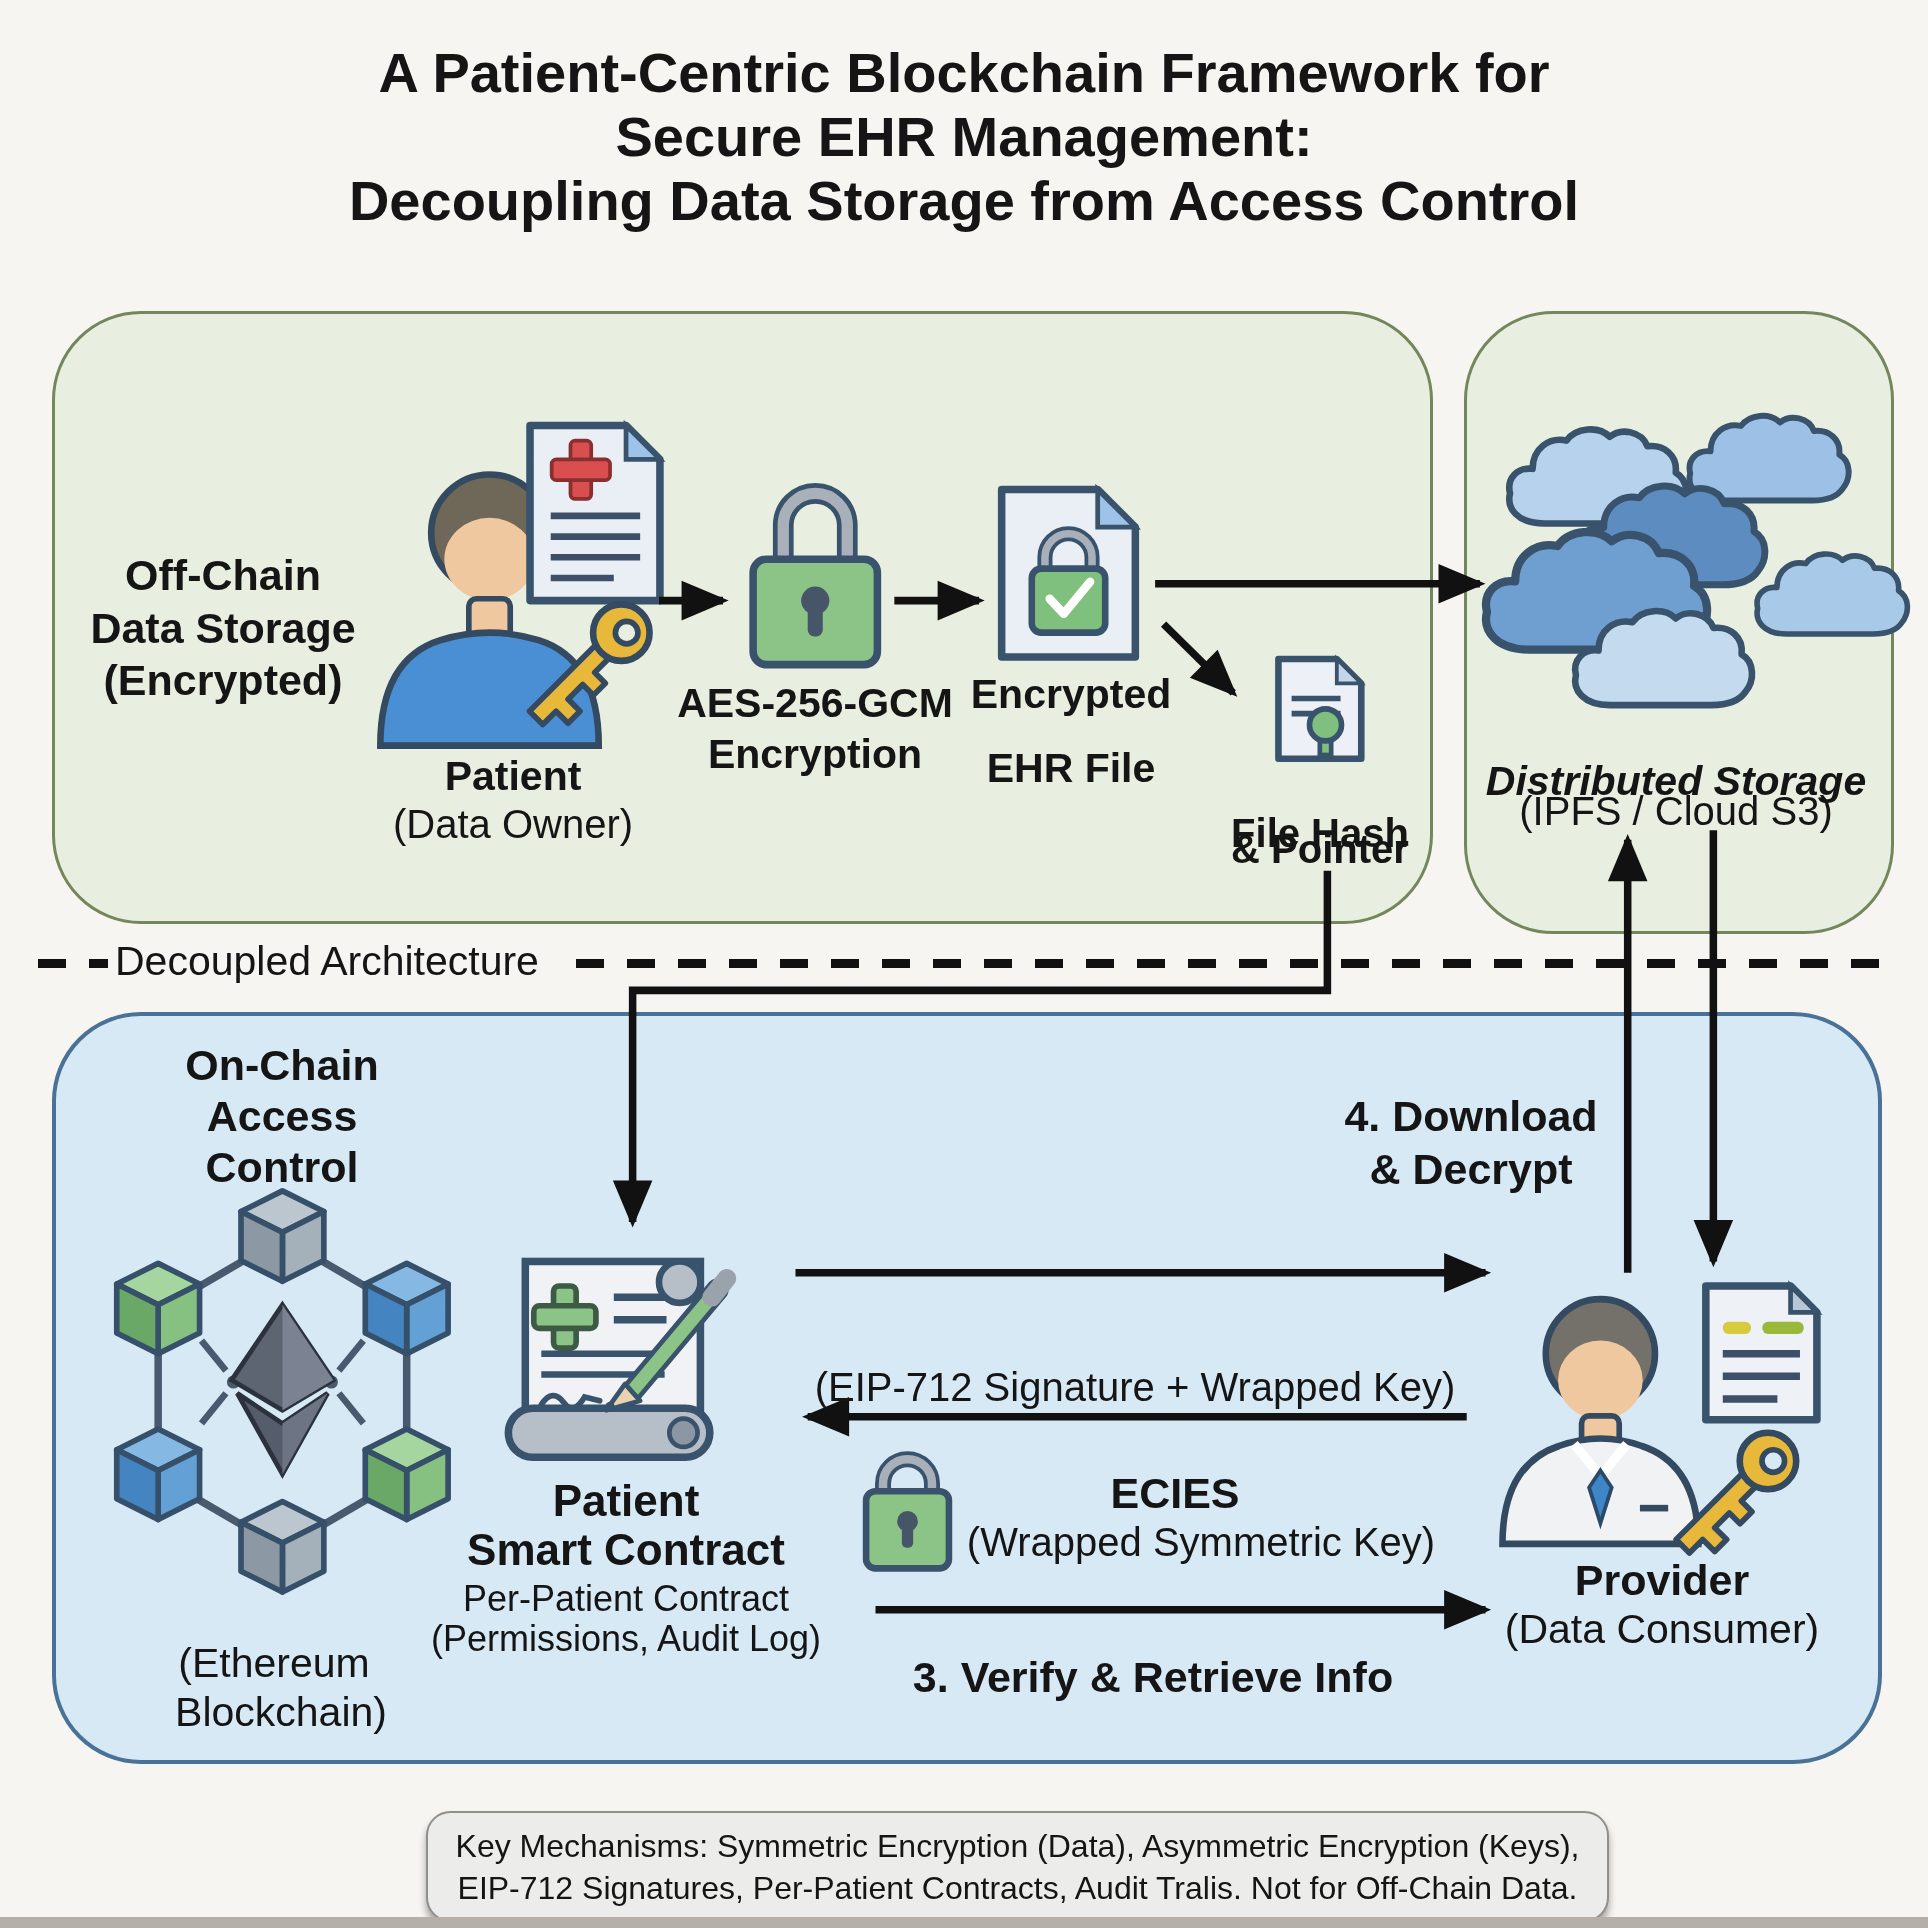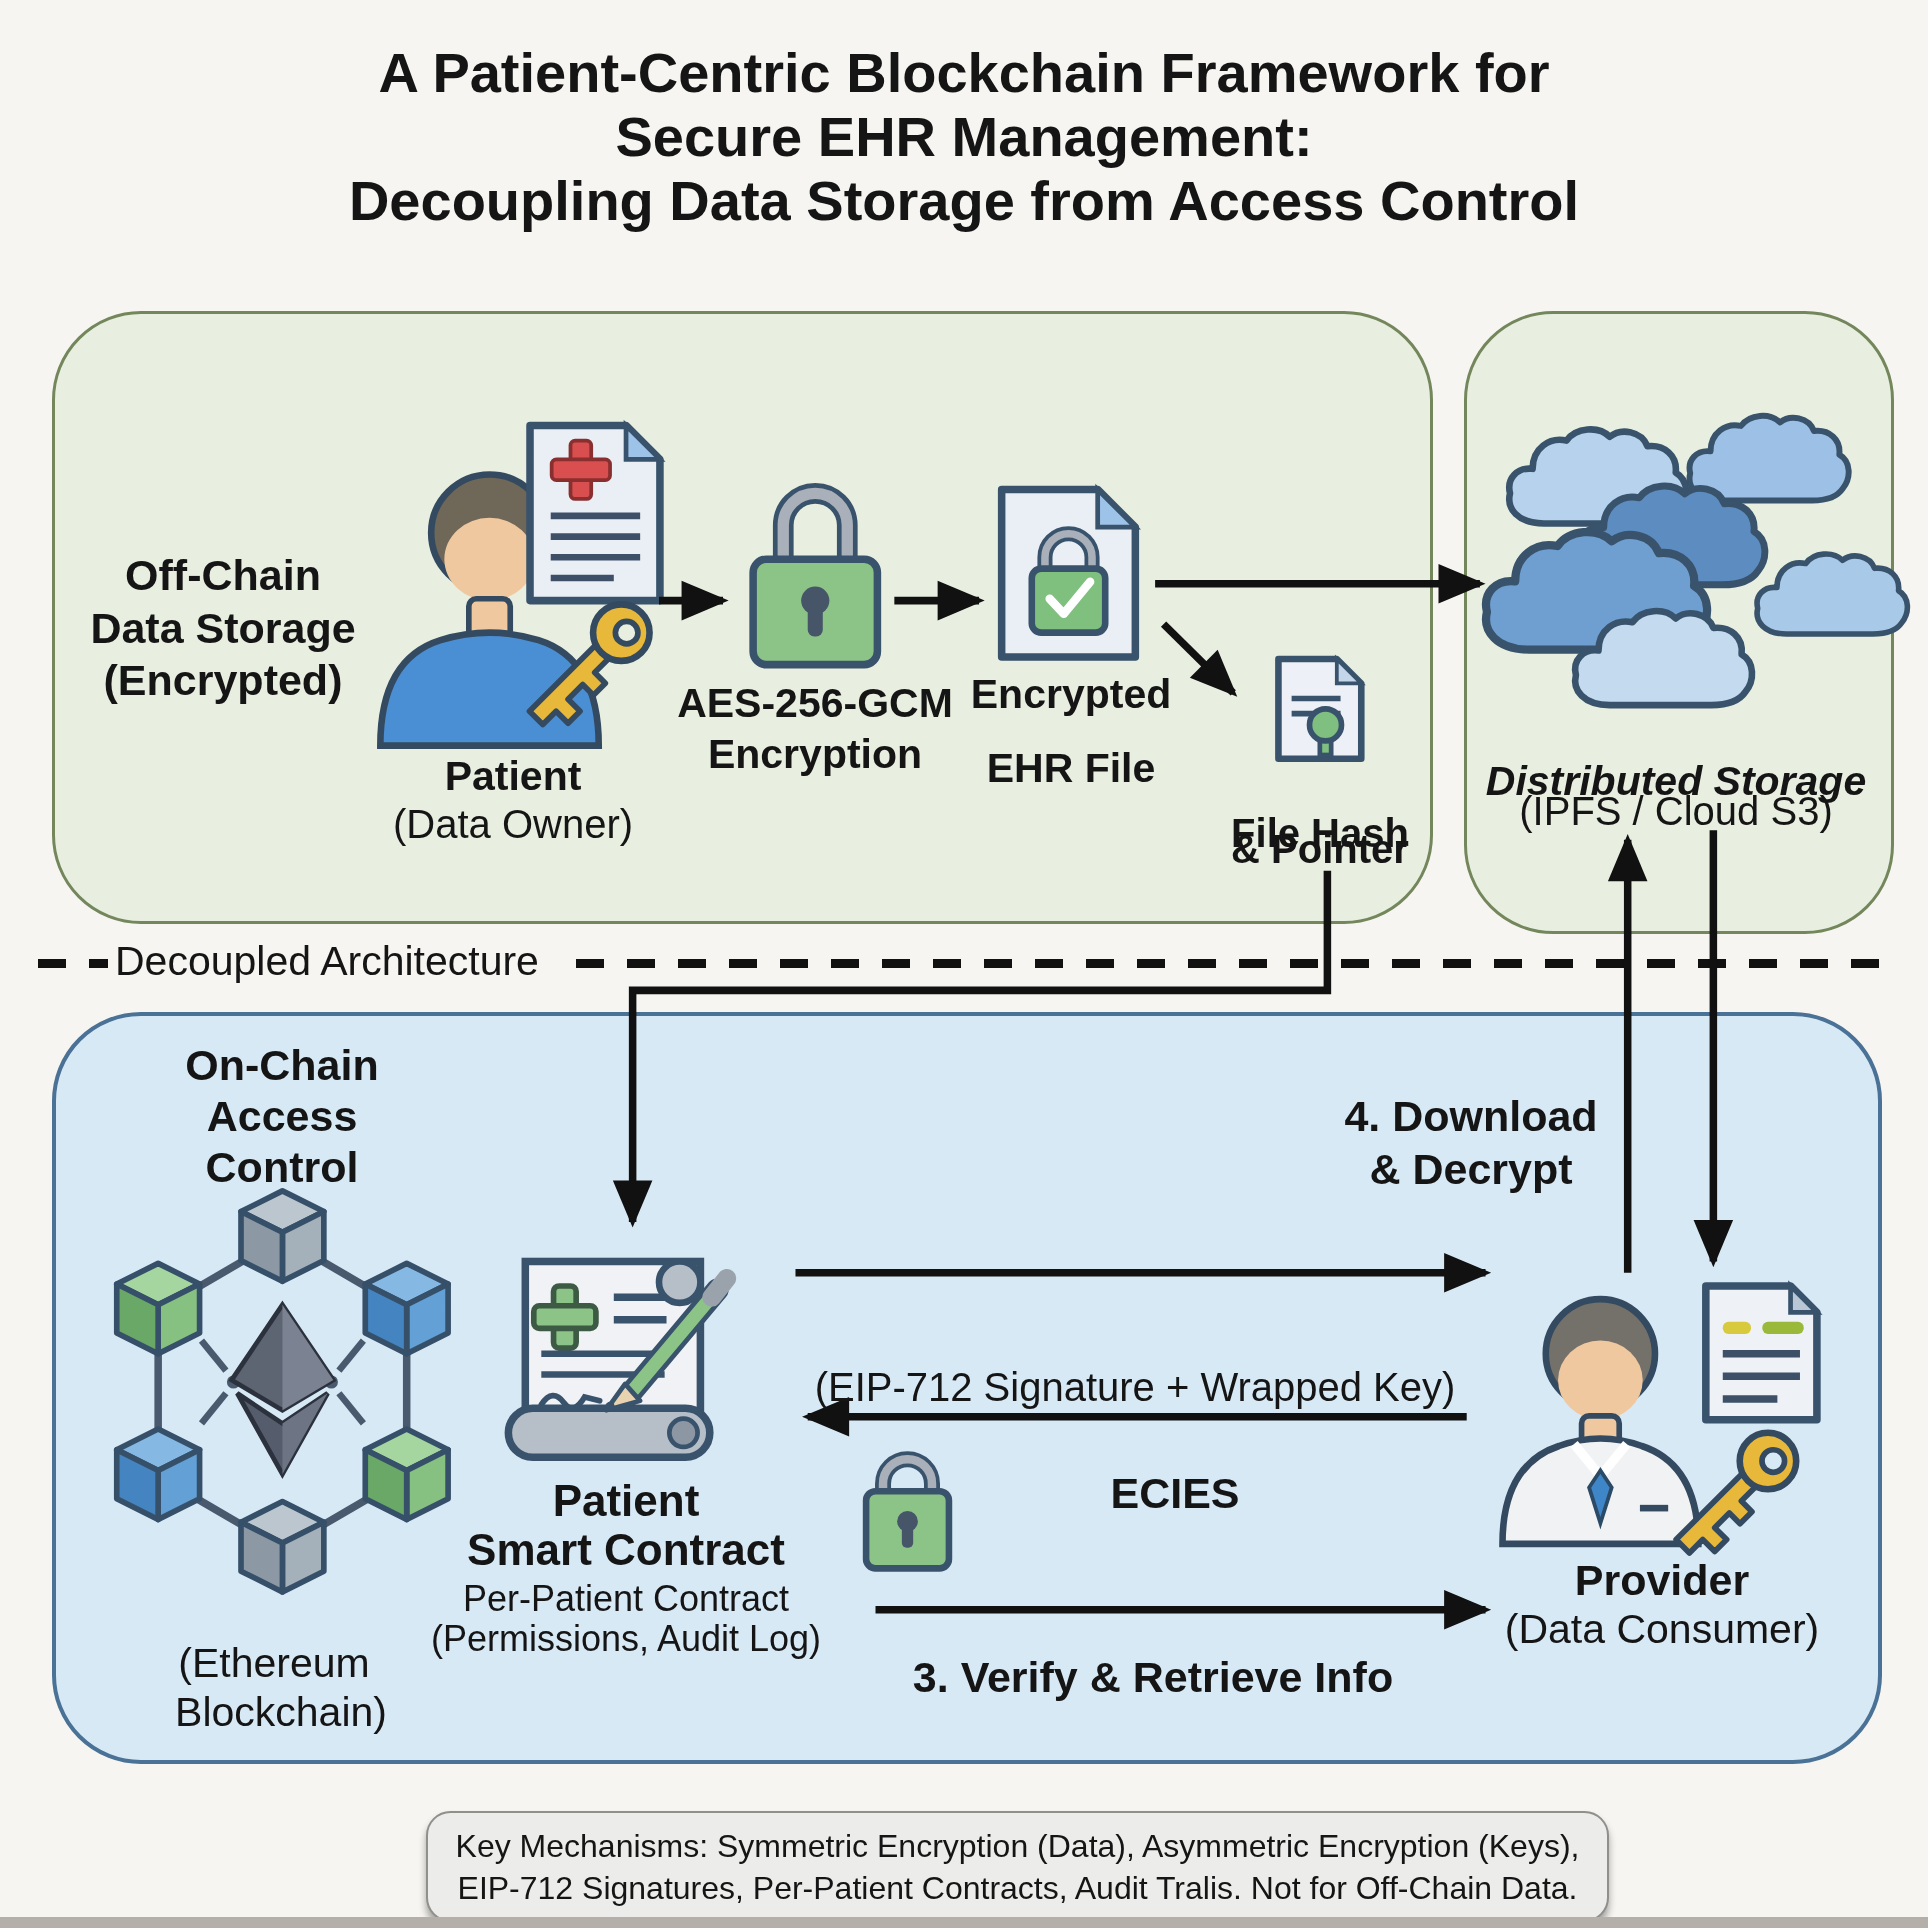--- a/index.html
+++ b/index.html
@@ -280,20 +280,21 @@
   <div class="abs cx r44 layer-text" style="left:274px;top:1640px;">(Ethereum</div>
   <div class="abs cx r44 layer-text" style="left:281px;top:1689px;">Blockchain)</div>
 
   <div class="abs cx b47 layer-text" style="left:626px;top:1476px;">Patient</div>
   <div class="abs cx b47 layer-text" style="left:626px;top:1525px;">Smart Contract</div>
   <div class="abs cx r38 layer-text" style="left:626px;top:1578px;">Per-Patient Contract</div>
   <div class="abs cx r38 layer-text" style="left:626px;top:1618px;">(Permissions, Audit Log)</div>
 
   <div class="abs cx r42 layer-text" style="left:1135px;top:1365px;">(EIP-712 Signature + Wrapped Key)</div>
   <div class="abs cx b46 layer-text" style="left:1175px;top:1469px;">ECIES</div>
+  <div class="abs cx r42 layer-text" style="left:1201px;top:1520px;">(Wrapped Symmetric Key)</div>
   <div class="abs cx b46 layer-text" style="left:1153px;top:1653px;">3. Verify &amp; Retrieve Info</div>
   <div class="abs cx b46 layer-text" style="left:1471px;top:1092px;">4. Download</div>
   <div class="abs cx b46 layer-text" style="left:1471px;top:1145px;">&amp; Decrypt</div>
 
   <div class="abs cx b46 layer-text" style="left:1662px;top:1556px;">Provider</div>
   <div class="abs cx r44 layer-text" style="left:1662px;top:1606px;">(Data Consumer)</div>
 
   <div class="footerbox layer-text">
     <div>Key Mechanisms: Symmetric Encryption (Data), Asymmetric Encryption (Keys),</div>
     <div>EIP-712 Signatures, Per-Patient Contracts, Audit Tralis. Not for Off-Chain Data.</div>

